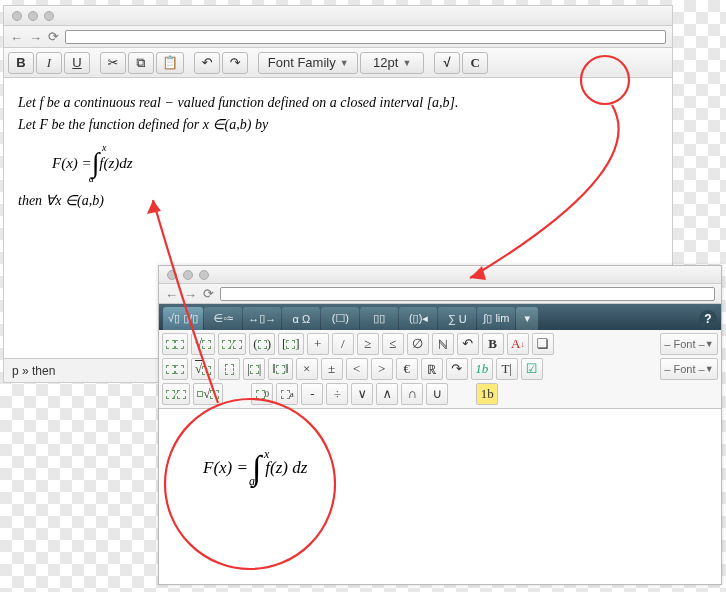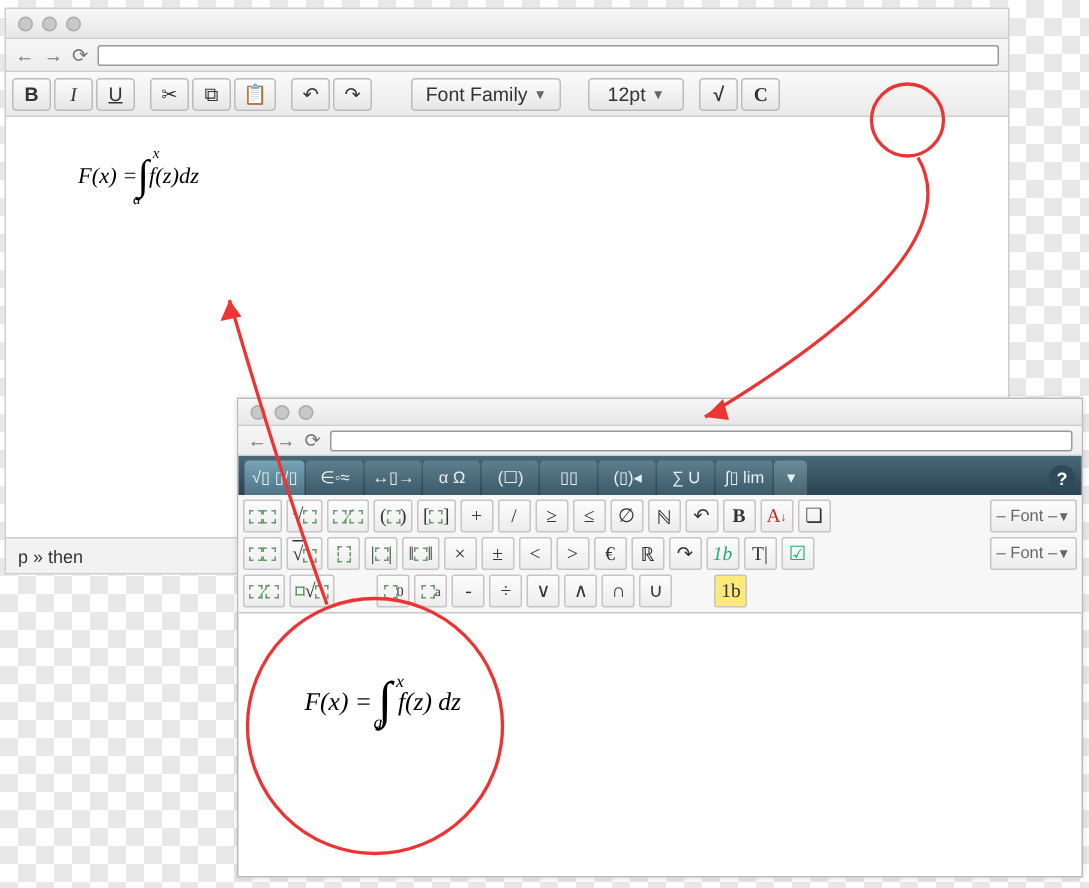--- a/index.html
+++ b/index.html
@@ -62,21 +62,21 @@
     background: linear-gradient(#fcfcfc,#e6e6e6);
     border: 1px solid #bbb;
     border-radius: 3px;
     display: inline-flex;
     align-items: center;
     justify-content: center;
     color: #333;
     padding: 0 5px;
     cursor: pointer;
   }
-  .tbtn.sel { padding: 2px 8px; gap: 4px; margin-left: 16px; }
+  .tbtn.sel { padding: 2px 8px; gap: 4px; }
   .sep { width: 6px; }
   .caret-down { font-size: 9px; color: #666; }
   .content1 {
     padding: 14px 14px 0 14px;
     font-family: Georgia, 'Times New Roman', serif;
     font-style: italic;
     font-size: 14px;
     color: #000;
     line-height: 1.6;
   }
@@ -228,27 +228,30 @@
       </span>
     <span class="tbtn sel" style="min-width:64px">
         <span>12pt</span>
         <span class="caret-down">▼</span>
       </span>
     <span class="sep"></span>
     <span class="tbtn" style="font-weight:bold">√</span>
     <span class="tbtn" style="font-family:serif;font-weight:bold">C</span>
   </div>
   <div class="content1">
+    <div>Let f be a continuous real − valued function defined on a closed interval [a,b].</div>
+    <div>Let F be the function defined for x ∈(a,b) by</div>
     <div class="eq">
       <span class="integral1">
         <span>F(x) =</span>
         <span class="intsign1">∫<span class="upper">x</span><span class="lower">a</span></span>
         <span>f(z)dz</span>
       </span>
     </div>
+    <div>then  ∀x ∈(a,b)</div>
   </div>
   <div class="statusbar">
     <span>p » then</span>
   </div>
 </div>
 
 <div class="win2">
   <div class="titlebar">
     <span class="dot"></span>
     <span class="dot"></span>

